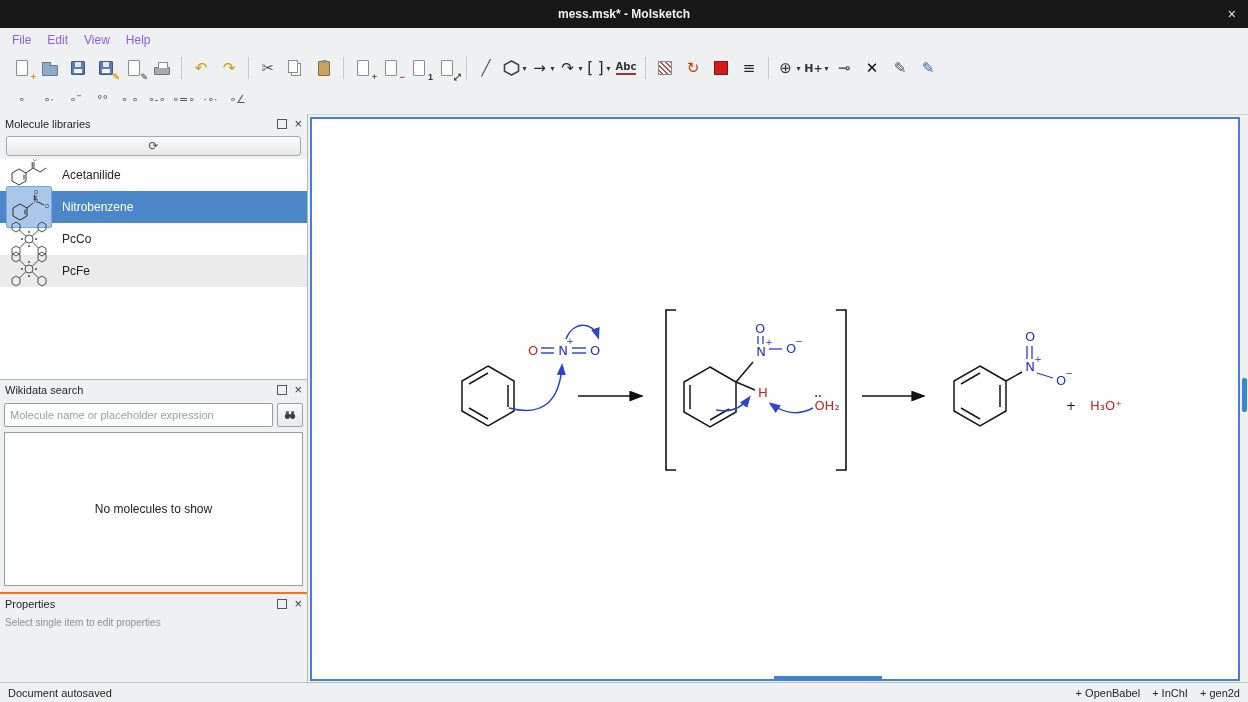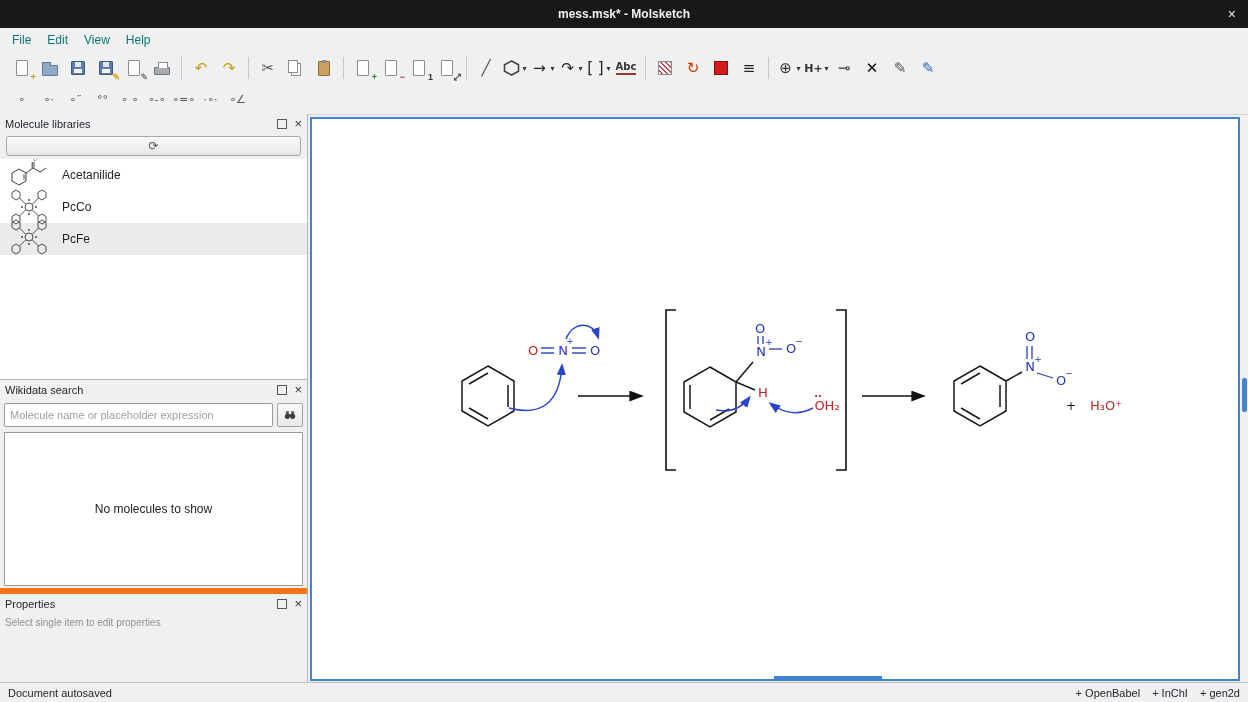--- a/index.html
+++ b/index.html
@@ -9,21 +9,21 @@
   
   .titlebar{position:absolute;top:0;left:0;right:0;height:28px;background:#181818;text-decoration:underline;}
   .titlebar .title{position:absolute;left:0;right:0;top:0;height:28px;line-height:28px;
        text-align:center;color:#f2f2f2;font-size:12px;font-weight:bold;}
   .win-close{position:absolute;right:12px;top:0;height:28px;line-height:28px;color:#e8e8e8;
        font-size:14px;cursor:default;}
 
   
   .menubar{position:absolute;top:28px;left:0;right:0;height:24px;display:flex;align-items:center;
        padding-left:4px;background:#eff0f1;}
-  .menu-item{padding:2px 8px;font-size:12px;color:#0f766e;}
+  .menu-item{padding:2px 8px;font-size:12px;color:#8b5cf6;}
 
   
   .toolbar1{position:absolute;top:52px;left:0;right:0;height:32px;display:flex;align-items:center;padding-left:8px;}
   .toolbar2{position:absolute;top:84px;left:0;right:0;height:30px;display:flex;align-items:center;padding-left:8px;
        border-bottom:1px solid #d4d5d7;}
   .tb-btn{width:28px;height:26px;display:flex;align-items:center;justify-content:center;border:none;
        background:transparent;padding:0;position:relative;}
   .tb-btn.small{width:27px;height:24px;}
   .tb-ic{position:relative;display:flex;align-items:center;justify-content:center;width:20px;height:20px;}
   .glyph{font-size:15px;line-height:1;color:#444;font-family:"DejaVu Sans",sans-serif;}
@@ -51,21 +51,21 @@
   .shape-clipboard::before{content:"";position:absolute;top:-2px;left:3px;width:5px;height:3px;background:#8e9296;border-radius:1px;}
   .shape-swatch{width:14px;height:14px;background:#d31b1b;border:1px solid #8c1010;}
   .shape-hatch{width:14px;height:14px;border:1px solid #8a8d90;
        background:repeating-linear-gradient(45deg,#ffffff 0 2px,#b05050 2px 3.5px);}
 
   
   .dock{position:absolute;top:114px;left:0;width:308px;bottom:20px;background:#eff0f1;
        border-right:1px solid #b4b7ba;display:flex;flex-direction:column;box-sizing:border-box;}
   .panel{box-sizing:border-box;}
   .lib-panel{height:266px;display:flex;flex-direction:column;border-bottom:1px solid #b4b7ba;}
-  .wiki-panel{height:214px;display:flex;flex-direction:column;border-bottom:6px solid #f97316;}
+  .wiki-panel{height:214px;display:flex;flex-direction:column;border-bottom:2px solid #f97316;}
   .props-panel{flex:1;}
   .dock-header{height:17px;display:flex;align-items:center;justify-content:space-between;
        padding:1px 5px 0 5px;font-size:11px;gap:33px;}
   .dh-icons{display:flex;align-items:center;gap:7px;}
   .float-ic{width:8px;height:8px;border:1px solid #555;display:inline-block;background:#eff0f1;}
   .close-ic{font-size:13px;color:#333;line-height:1;}
   .refresh-row{padding:4px 6px 3px 6px;}
   .refresh-btn{width:100%;height:20px;border:1px solid #a8a8a8;border-radius:3px;
        background:linear-gradient(#fbfbfb,#e7e7e7);display:flex;align-items:center;justify-content:center;}
   .refresh-btn .glyph{font-size:12px;color:#555;}
@@ -379,20 +379,38 @@
               <line x1="25.2" y1="13" x2="25.2" y2="7"></line>
               <line x1="27" y1="12.6" x2="27" y2="7"></line>
               <line x1="33" y1="17" x2="39" y2="13"></line>
             </g>
             <text x="26" y="6" font-size="5" fill="#555">O</text>
           </svg>
         </span>
         <span>Acetanilide</span>
       </div>
 
+      <div class="lib-item selected">
+        <span class="thumb">
+          <svg width="44" height="40" viewBox="0 0 44 40">
+            <g fill="none" stroke="#2a2a2a" stroke-width="1">
+              <polygon points="13,17 20,21 20,29 13,33 6,29 6,21"></polygon>
+              <line x1="18" y1="22.5" x2="18" y2="27.5"></line>
+              <line x1="20" y1="21" x2="26" y2="16"></line>
+              <line x1="27.3" y1="13" x2="27.3" y2="8"></line>
+              <line x1="29" y1="13" x2="29" y2="8.5"></line>
+              <line x1="31" y1="15" x2="37" y2="18"></line>
+            </g>
+            <text x="27" y="16" font-size="5.5" fill="#222">N</text>
+            <text x="27" y="7" font-size="5" fill="#222">O</text>
+            <text x="38" y="21" font-size="5" fill="#222">O</text>
+          </svg>
+        </span>
+        <span>Nitrobenzene</span>
+      </div>
 
       <div class="lib-item">
         <span class="thumb">
           <svg width="44" height="40" viewBox="0 0 44 40">
             <g fill="none" stroke="#3a3a3a" stroke-width="0.9">
               <circle cx="22" cy="20" r="4"></circle>
               <polygon points="9,3 13,5.5 13,10.5 9,13 5,10.5 5,5.5"></polygon>
               <polygon points="35,3 39,5.5 39,10.5 35,13 31,10.5 31,5.5"></polygon>
               <polygon points="9,27 13,29.5 13,34.5 9,37 5,34.5 5,29.5"></polygon>
               <polygon points="35,27 39,29.5 39,34.5 35,37 31,34.5 31,29.5"></polygon>

